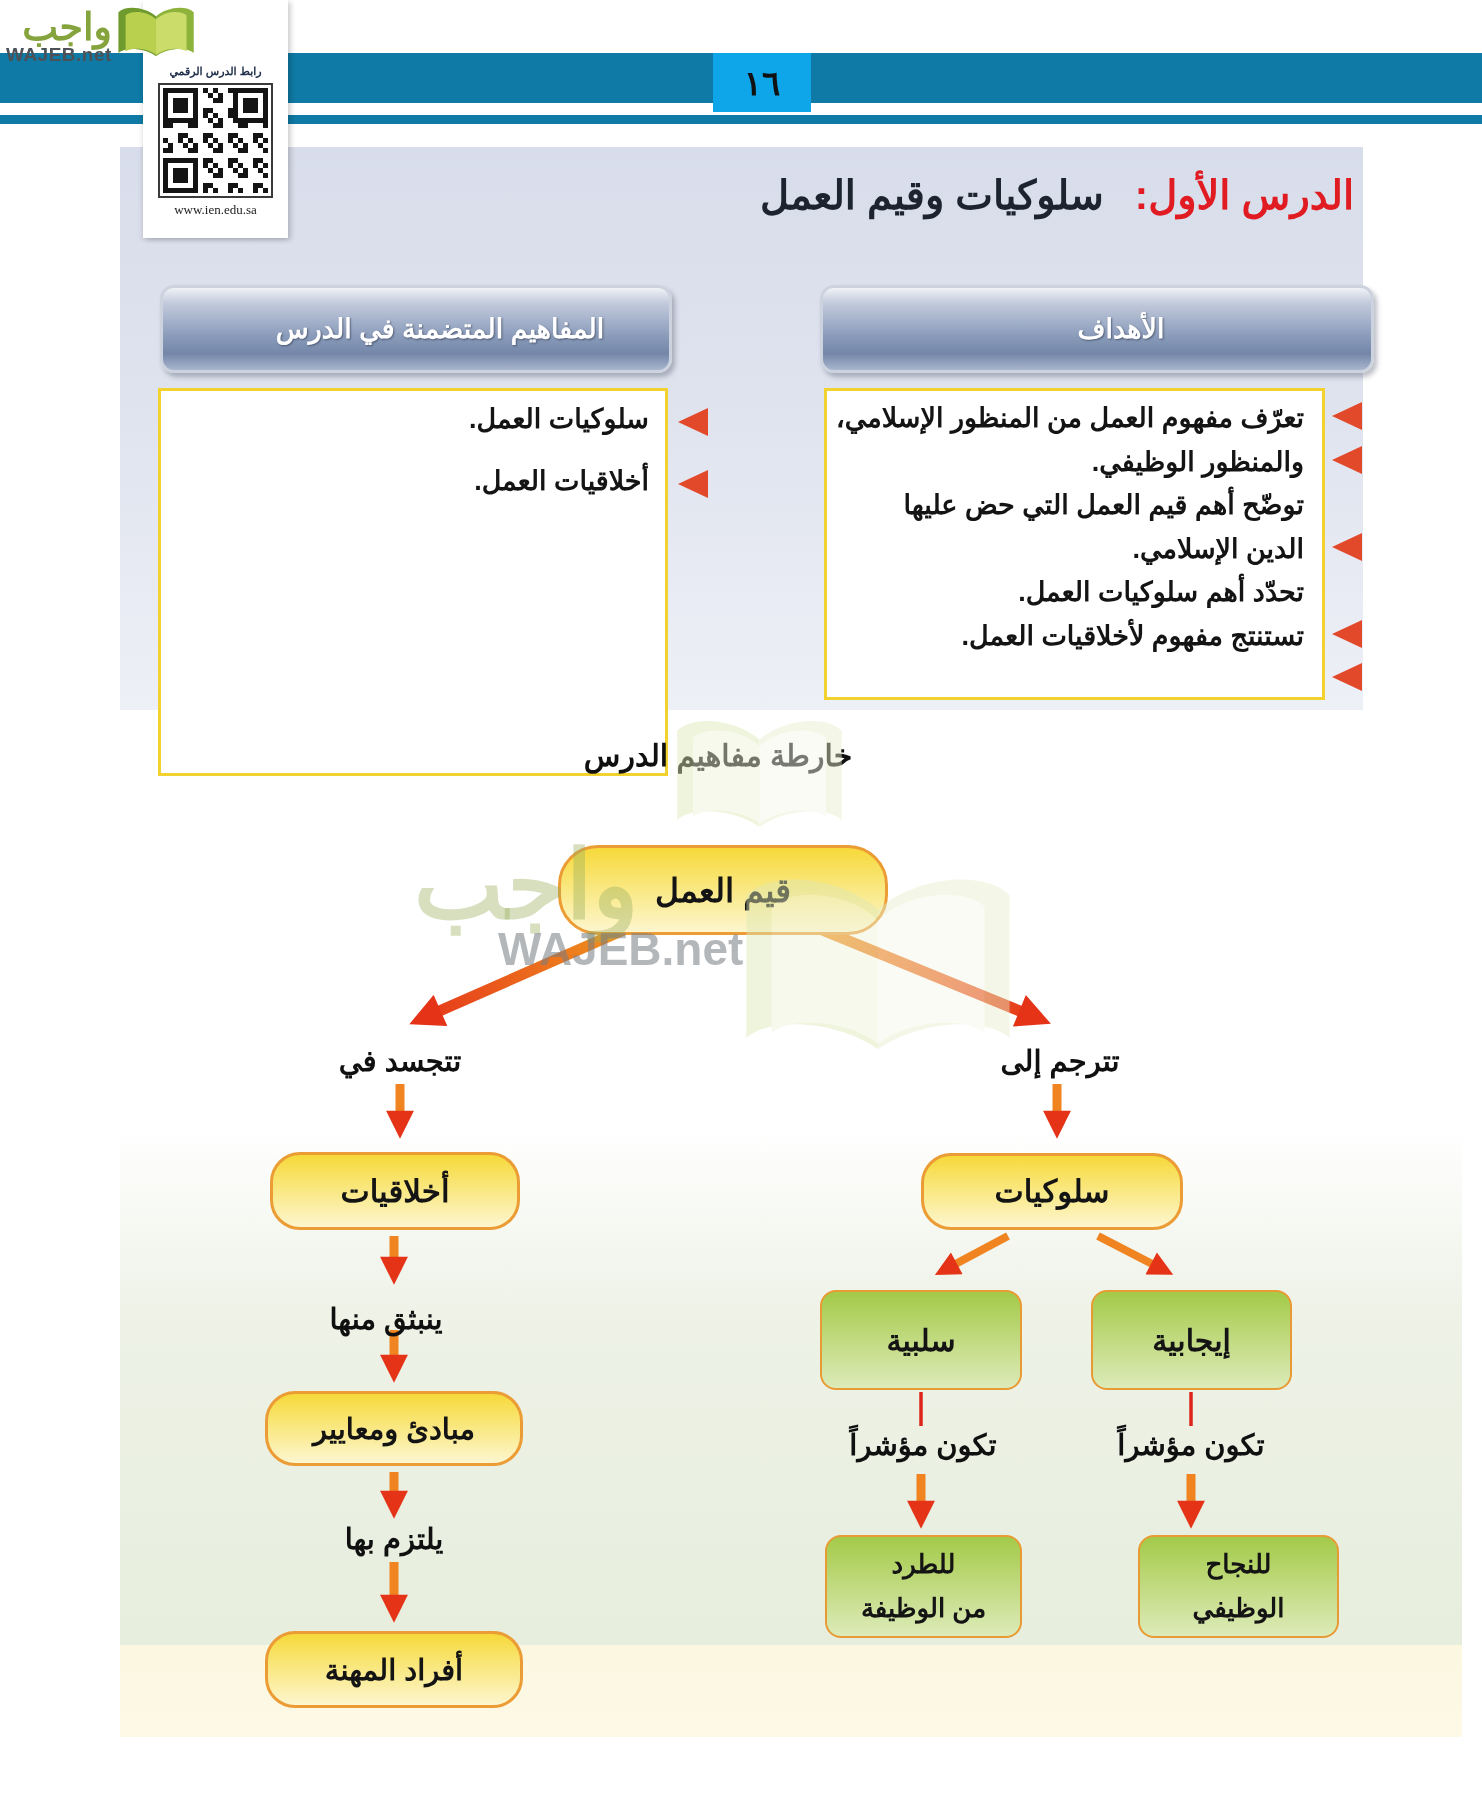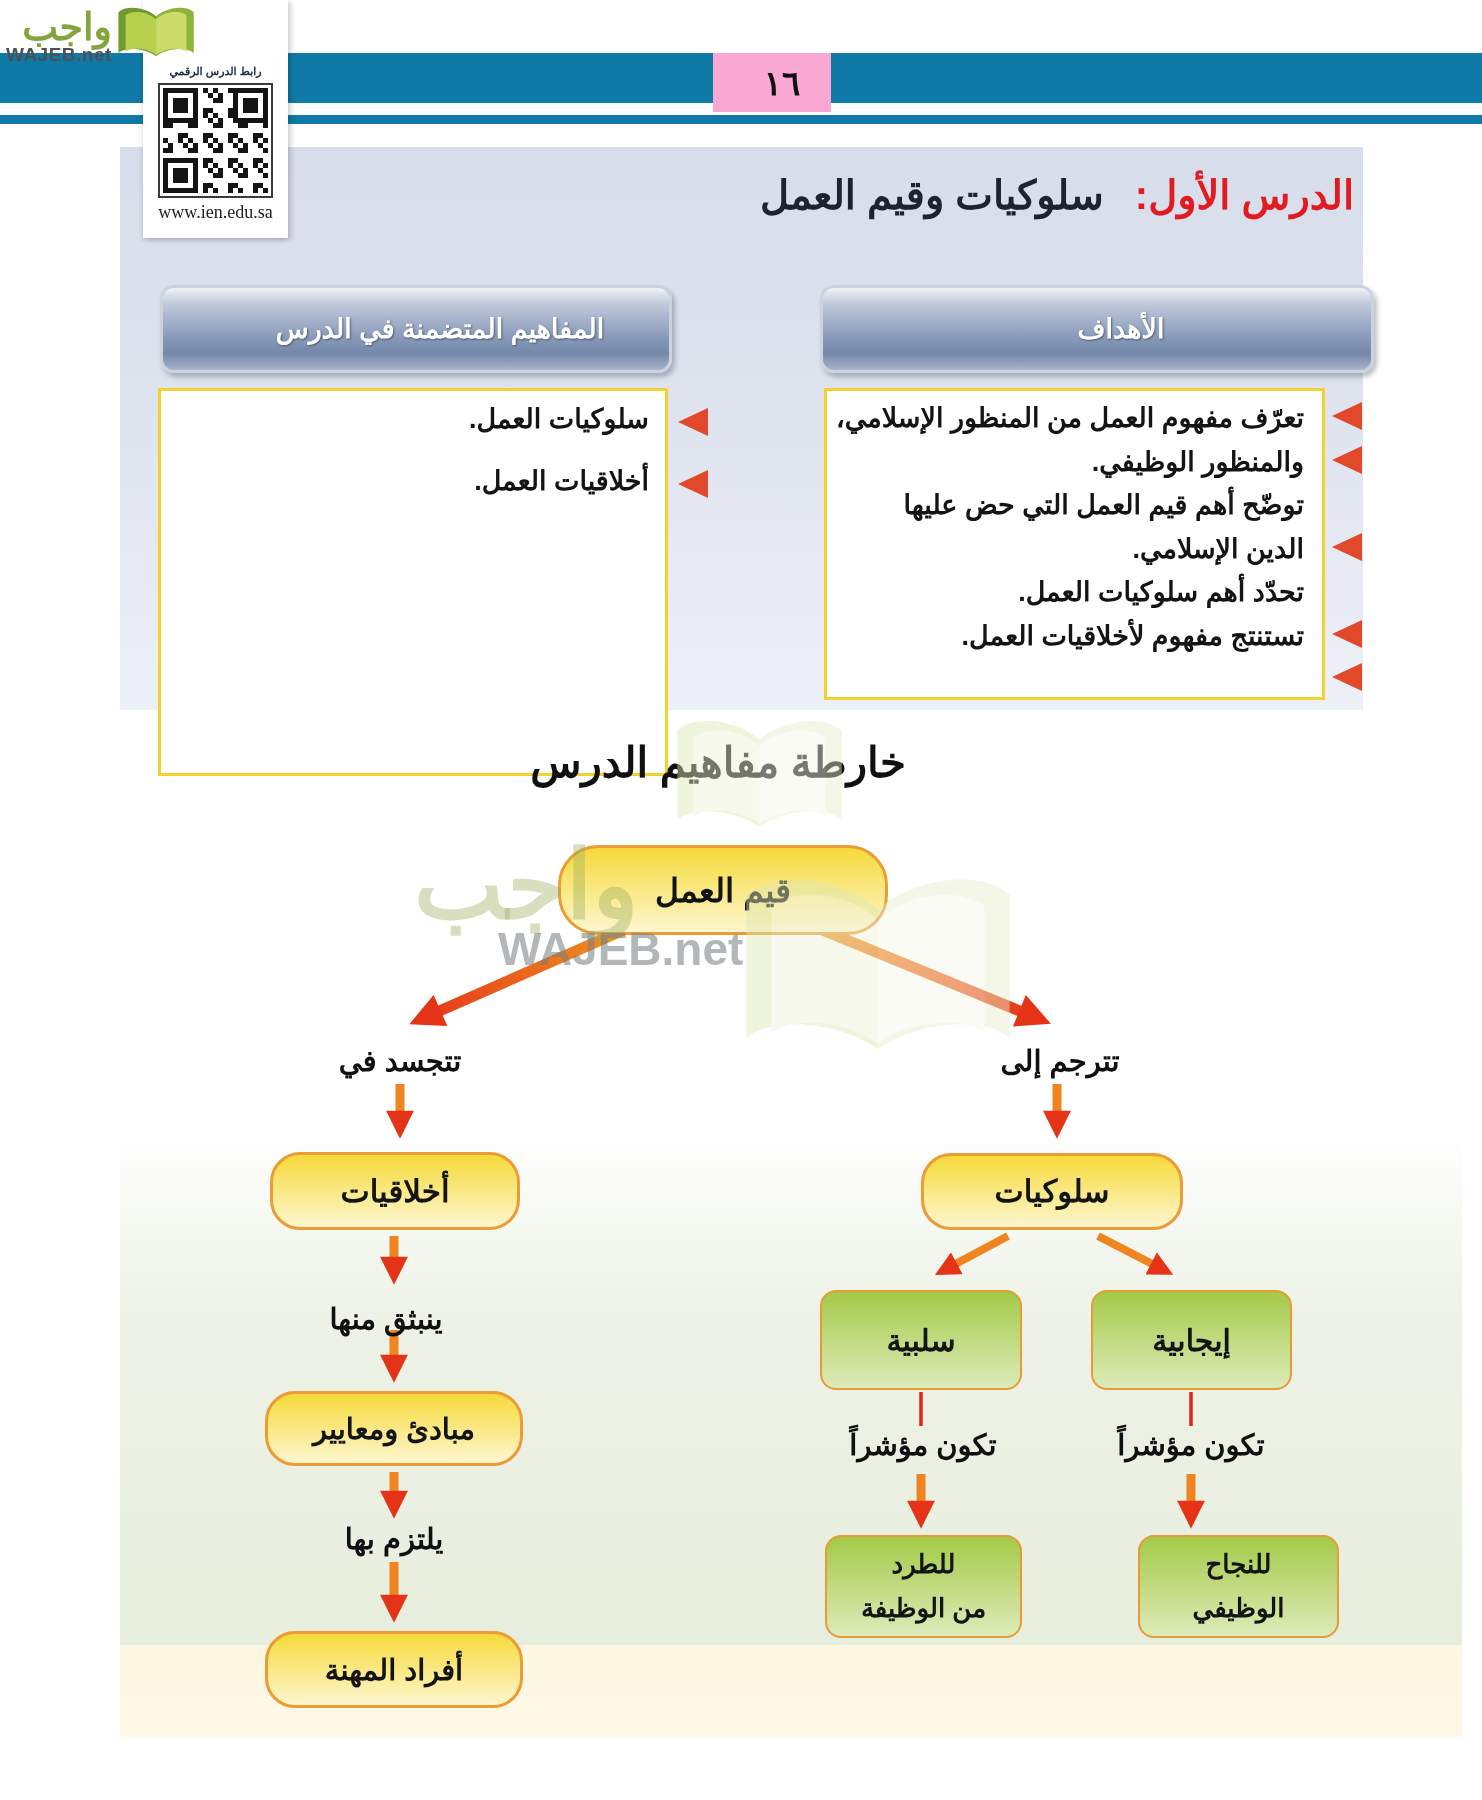--- a/index.html
+++ b/index.html
@@ -4,42 +4,42 @@
 <style>
   html,body{margin:0;padding:0;background:#fff;}
   #page{position:relative;width:1482px;height:1800px;background:#fff;overflow:hidden;
         font-family:"Liberation Sans", sans-serif;}
   .abs{position:absolute;}
   .ar{direction:rtl;}
 
   
   .band-main{left:0;top:53px;width:1482px;height:50px;background:#0f7aa5;}
   .band-thin{left:0;top:115px;width:1482px;height:9px;background:#0f7aa5;}
-  .pagenum-box{left:713px;top:53px;width:98px;height:59px;background:#f9a8d4;
+  .pagenum-box{left:713px;top:53px;width:98px;height:59px;background:#0ea5e9;
                display:flex;align-items:center;justify-content:center;
-               font-size:34px;font-weight:bold;color:#111;z-index:3;padding-left:20px;}
+               font-size:34px;font-weight:bold;color:#111;z-index:3;}
 
   
   .logo{left:6px;top:4px;width:190px;height:66px;z-index:12;display:flex;align-items:flex-start;}
   .logo-texts{display:flex;flex-direction:column;align-items:flex-end;margin-top:6px;}
   .logo-ar{font-size:38px;line-height:34px;font-weight:bold;color:#85a43d;direction:rtl;}
   .logo-en{font-size:19px;font-weight:bold;color:#4c5157;letter-spacing:.5px;}
   .logo-book{width:84px;height:66px;margin-left:4px;}
 
   
   .qr-card{left:143px;top:0;width:145px;height:238px;background:#fff;z-index:10;
            box-shadow:3px 2px 5px rgba(0,0,0,.18), -2px 2px 4px rgba(0,0,0,.08);
            display:flex;flex-direction:column;align-items:center;}
   .qr-label{margin-top:65px;font-size:11px;font-weight:bold;color:#20304c;direction:rtl;white-space:nowrap;}
   .qr-frame{margin-top:5px;border:2px solid #3a3a3a;padding:3px;background:#fff;}
   .qr{display:grid;grid-template-columns:repeat(21,1fr);grid-template-rows:repeat(21,1fr);
       width:105px;height:105px;background:#fff;}
   .qr i{display:block;}
   .qr i.on{background:#141414;}
-  .qr-url{margin-top:4px;font-family:"Liberation Serif", serif;font-size:18px;color:#222;}
+  .qr-url{margin-top:4px;font-family:"Liberation Serif", serif;font-size:13px;color:#222;}
 
   
   .panel{left:120px;top:147px;width:1243px;height:563px;
          background:linear-gradient(180deg,#d8ddeb 0%,#dfe3ee 45%,#eef0f7 100%);z-index:1;}
   .lesson-title{top:172px;right:128px;z-index:2;direction:rtl;font-size:40px;font-weight:bold;white-space:nowrap;}
   .lesson-prefix{color:#e01b22;}
   .lesson-name{color:#1c2430;margin-right:20px;}
 
   
   .tab{z-index:2;border:3px solid #ccd3df;border-radius:14px;
@@ -62,21 +62,21 @@
   .tri{width:0;height:0;border-top:14px solid transparent;border-bottom:14px solid transparent;
        border-right:30px solid #e2492a;z-index:3;}
 
   
   .bg-soft{left:120px;top:1130px;width:1342px;height:515px;z-index:0;
            background:linear-gradient(180deg,rgba(235,241,227,0) 0%,#eef2e7 35%,#e7eedd 100%);}
   .bg-cream{left:120px;top:1645px;width:1342px;height:92px;z-index:0;
             background:linear-gradient(180deg,#fcf7e0 0%,#fdf9e6 100%);}
 
   .map-title{left:418px;top:738px;width:600px;text-align:center;z-index:2;direction:rtl;
-             font-size:42px;font-weight:bold;color:#101010;}
+             font-size:30px;font-weight:bold;color:#101010;}
 
   
   .wm{z-index:5;pointer-events:none;}
   .wm-ar{left:414px;top:838px;font-size:95px;line-height:95px;font-weight:bold;direction:rtl;
          color:rgba(156,176,96,.40);}
   .wm-en{left:498px;top:922px;font-size:46px;font-weight:bold;color:rgba(118,124,130,.55);}
   .wm-book-s{left:672px;top:700px;width:175px;height:170px;opacity:.45;}
   .wm-book-b{left:738px;top:822px;width:280px;height:320px;opacity:.45;}
 
   

